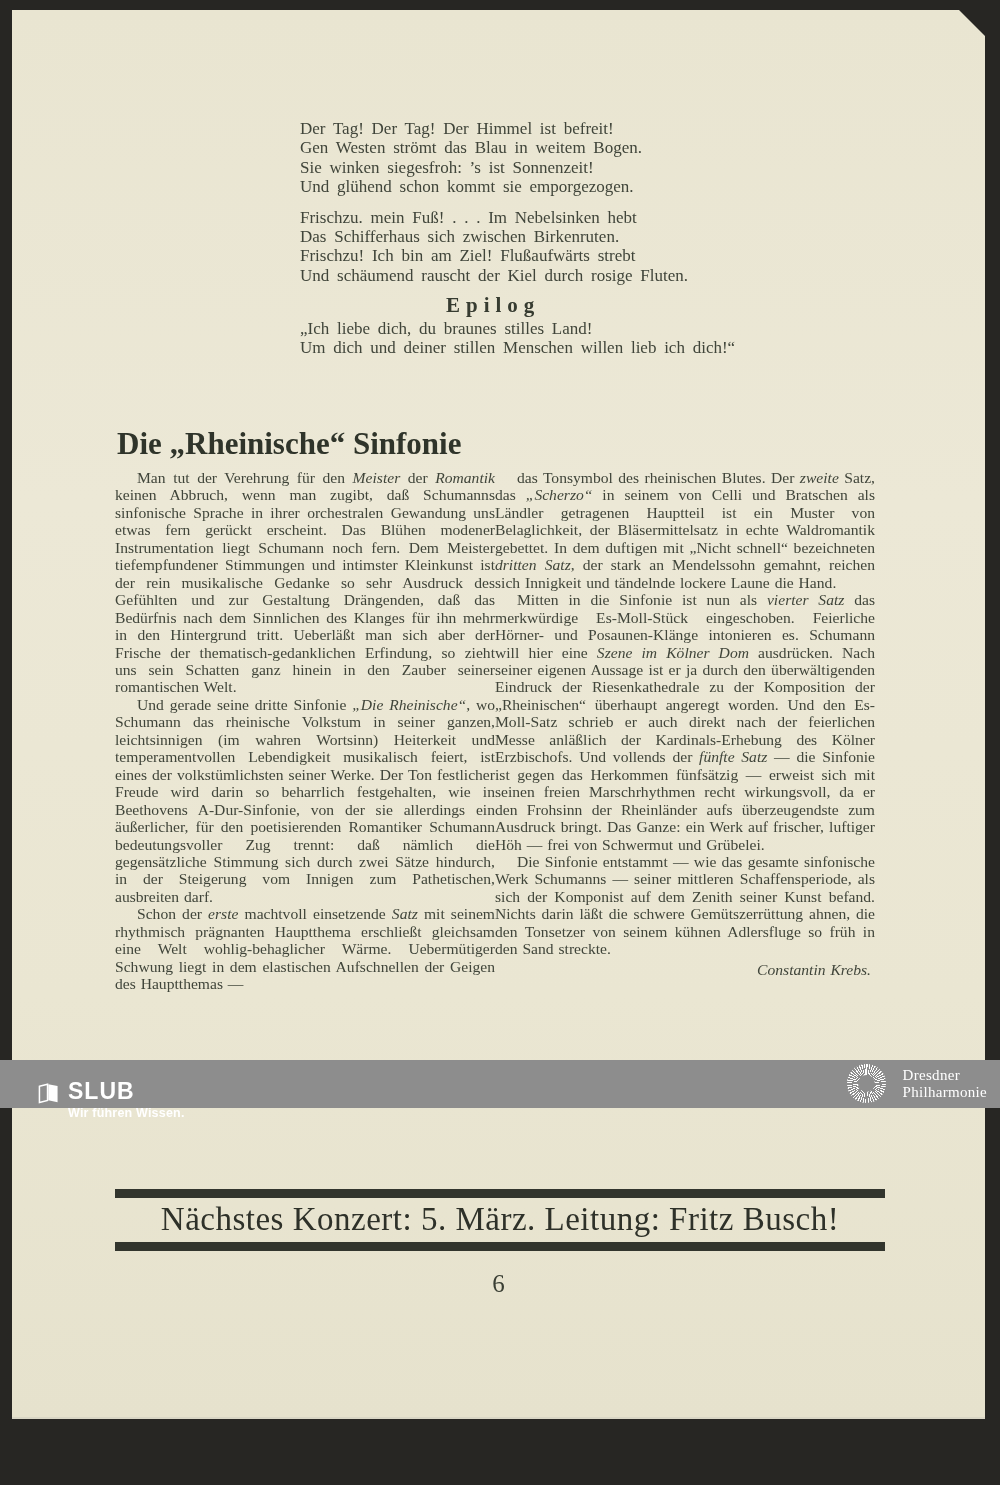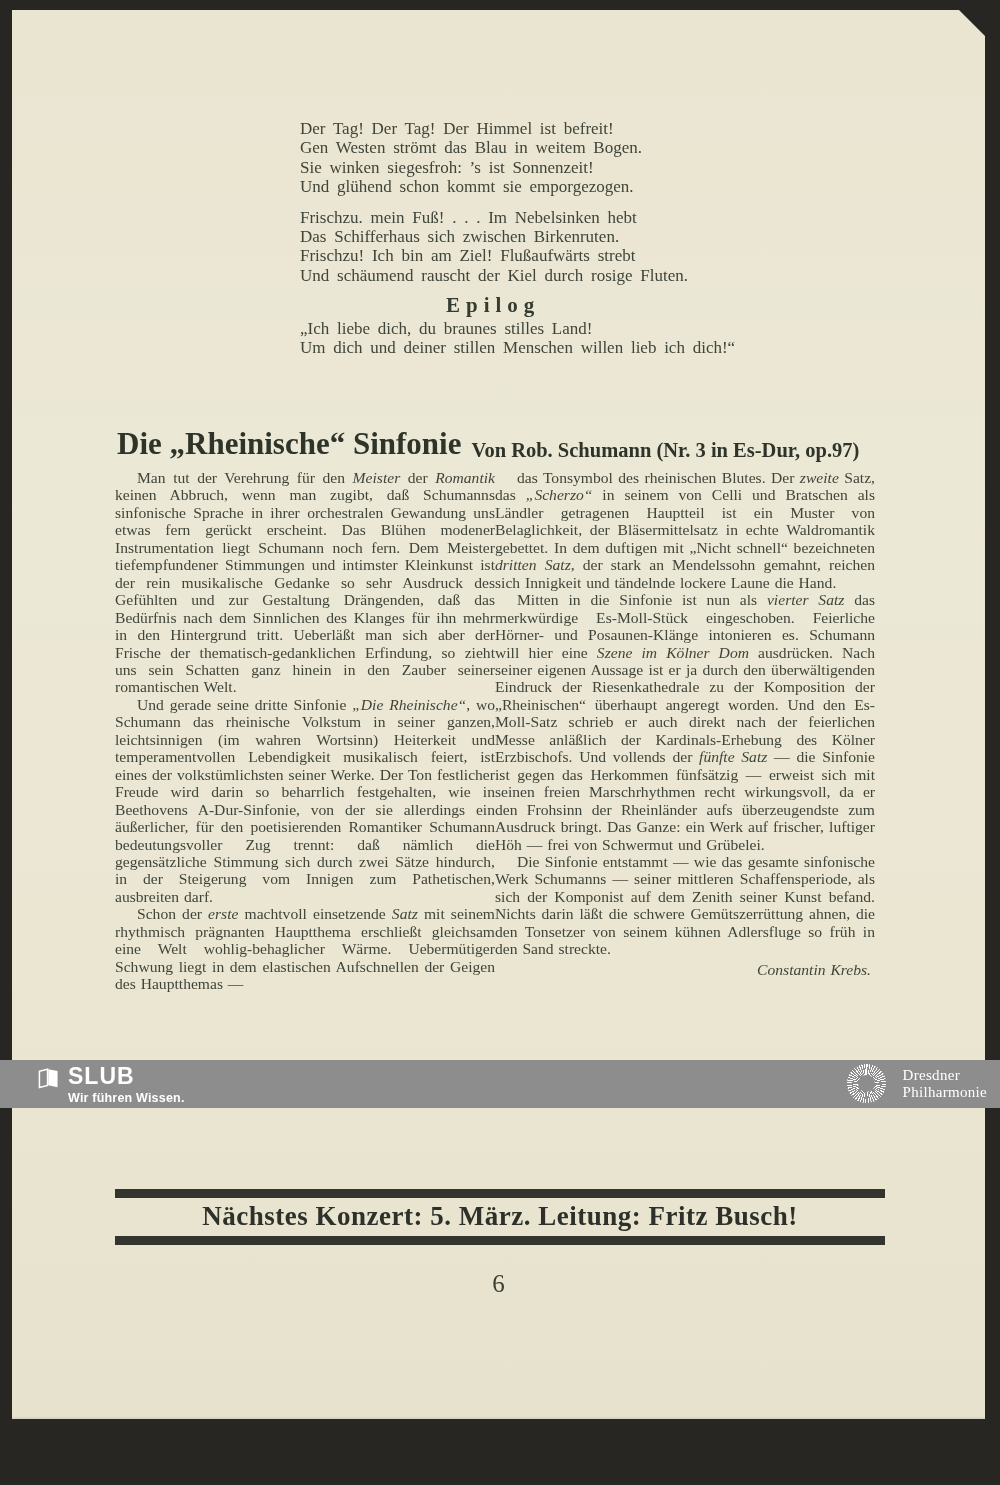--- a/index.html
+++ b/index.html
@@ -30,58 +30,58 @@
   .stanza{margin-bottom:11px;}
   .pline{white-space:nowrap;}
   .epilog-h{
     margin:9px 0 3px 146px;
     font-weight:bold;letter-spacing:6px;font-size:21px;color:#373c31;
   }
 
   
   .art-head{
     position:absolute;left:105px;top:416px;width:790px;
-    display:flex;align-items:flex-end;gap:10px;color:#2f342a;
+    display:flex;align-items:flex-start;gap:3px;color:#2f342a;
   }
   .art-title{font-size:31px;font-weight:bold;white-space:nowrap;}
   .art-subtitle{font-size:20.5px;font-weight:bold;white-space:nowrap;}
 
   
   .columns{
     position:absolute;left:103px;top:459px;width:778px;
     display:flex;
   }
   .col{
     width:380px;font-size:15.6px;line-height:17.45px;
     text-align:justify;hyphens:auto;word-spacing:1px;
   }
   .col p{margin:0;text-indent:22px;}
   .signature{text-align:right;font-style:italic;text-indent:0 !important;margin-top:3px !important;padding-right:4px;}
 
   
   .banner{position:absolute;left:103px;top:1179px;width:770px;color:#2e3129;}
   .rule{height:9px;background:#32352d;}
   .banner-text{
-    font-size:27px;font-weight:bold;text-align:center;
+    font-size:33px;font-weight:normal;text-align:center;
     padding:3px 0 4px;white-space:nowrap;letter-spacing:0.5px;
   }
 
   
   .page-number{
     position:absolute;left:0;top:1260px;width:973px;
     text-align:center;font-size:25px;color:#3a3f34;
   }
 
   
   .footer{
     position:absolute;left:0;bottom:0;width:1000px;height:48px;
     background:#8d8d8d;color:#ffffff;
     font-family:"Liberation Sans", sans-serif;
   }
-  .slub{position:absolute;left:38px;top:5px;display:flex;gap:9px;}
+  .slub{position:absolute;left:38px;top:20px;display:flex;gap:9px;}
   .slub-icon{width:21px;height:21px;margin-top:3px;}
   .slub-name{font-size:23px;font-weight:bold;letter-spacing:1px;line-height:23px;}
   .slub-tagline{font-size:12.5px;font-weight:bold;margin-top:3px;letter-spacing:0.2px;}
   .phil{position:absolute;right:13px;top:4px;display:flex;align-items:center;gap:17px;}
   .sunburst{
     width:39px;height:39px;border-radius:50%;position:relative;
     background:repeating-conic-gradient(#ffffff 0deg 3.4deg, rgba(255,255,255,0) 3.4deg 8.2deg);
   }
   .sunburst::after{
     content:"";position:absolute;inset:11px;background:#8d8d8d;border-radius:50%;
@@ -112,21 +112,20 @@
         <div class="pline">Frischzu! Ich bin am Ziel! Flußaufwärts strebt</div>
         <div class="pline">Und schäumend rauscht der Kiel durch rosige Fluten.</div>
       </div>
       <div class="epilog-h">Epilog</div>
       <div class="pline">„Ich liebe dich, du braunes stilles Land!</div>
       <div class="pline">Um dich und deiner stillen Menschen willen lieb ich dich!“</div>
     </div>
 
     <div class="art-head">
       <span class="art-title">Die „Rheinische“ Sinfonie</span>
-      <span class="art-subtitle">Von Rob. Schumann (Nr. 3 in Es-Dur, op.97)</span>
     </div>
 
     <div class="columns">
       <div class="col">
         <p><span>Man tut der Verehrung für den </span><em>Meister</em><span> der </span><em>Romantik</em><span> keinen Abbruch, wenn man zugibt, daß Schumanns sinfonische Sprache in ihrer orchestralen Gewandung uns etwas fern gerückt erscheint. Das Blühen modener Instrumentation liegt Schumann noch fern. Dem Meister tiefempfundener Stimmungen und intimster Kleinkunst ist der rein musikalische Gedanke so sehr Ausdruck des Gefühlten und zur Gestaltung Drängenden, daß das Bedürfnis nach dem Sinnlichen des Klanges für ihn mehr in den Hintergrund tritt. Ueberläßt man sich aber der Frische der thematisch-gedanklichen Erfindung, so zieht uns sein Schatten ganz hinein in den Zauber seiner romantischen Welt.</span></p>
         <p><span>Und gerade seine dritte Sinfonie </span><em>„Die Rheinische“</em><span>, wo Schumann das rheinische Volkstum in seiner ganzen, leichtsinnigen (im wahren Wortsinn) Heiterkeit und temperamentvollen Lebendigkeit musikalisch feiert, ist eines der volkstümlichsten seiner Werke. Der Ton festlicher Freude wird darin so beharrlich festgehalten, wie in Beethovens A-Dur-Sinfonie, von der sie allerdings ein äußerlicher, für den poetisierenden Romantiker Schumann bedeutungsvoller Zug trennt: daß nämlich die gegensätzliche Stimmung sich durch zwei Sätze hindurch, in der Steigerung vom Innigen zum Pathetischen, ausbreiten darf.</span></p>
         <p><span>Schon der </span><em>erste</em><span> machtvoll einsetzende </span><em>Satz</em><span> mit seinem rhythmisch prägnanten Hauptthema erschließt gleichsam eine Welt wohlig-behaglicher Wärme. Uebermütiger Schwung liegt in dem elastischen Aufschnellen der Geigen des Hauptthemas —</span></p>
       </div>
       <div class="col">
         <p><span>das Tonsymbol des rheinischen Blutes. Der </span><em>zweite</em><span> Satz, das </span><em>„Scherzo“</em><span> in seinem von Celli und Bratschen als Ländler getragenen Hauptteil ist ein Muster von Belaglichkeit, der Bläsermittelsatz in echte Waldromantik gebettet. In dem duftigen mit „Nicht schnell“ bezeichneten </span><em>dritten Satz</em><span>, der stark an Mendelssohn gemahnt, reichen sich Innigkeit und tändelnde lockere Laune die Hand.</span></p>

